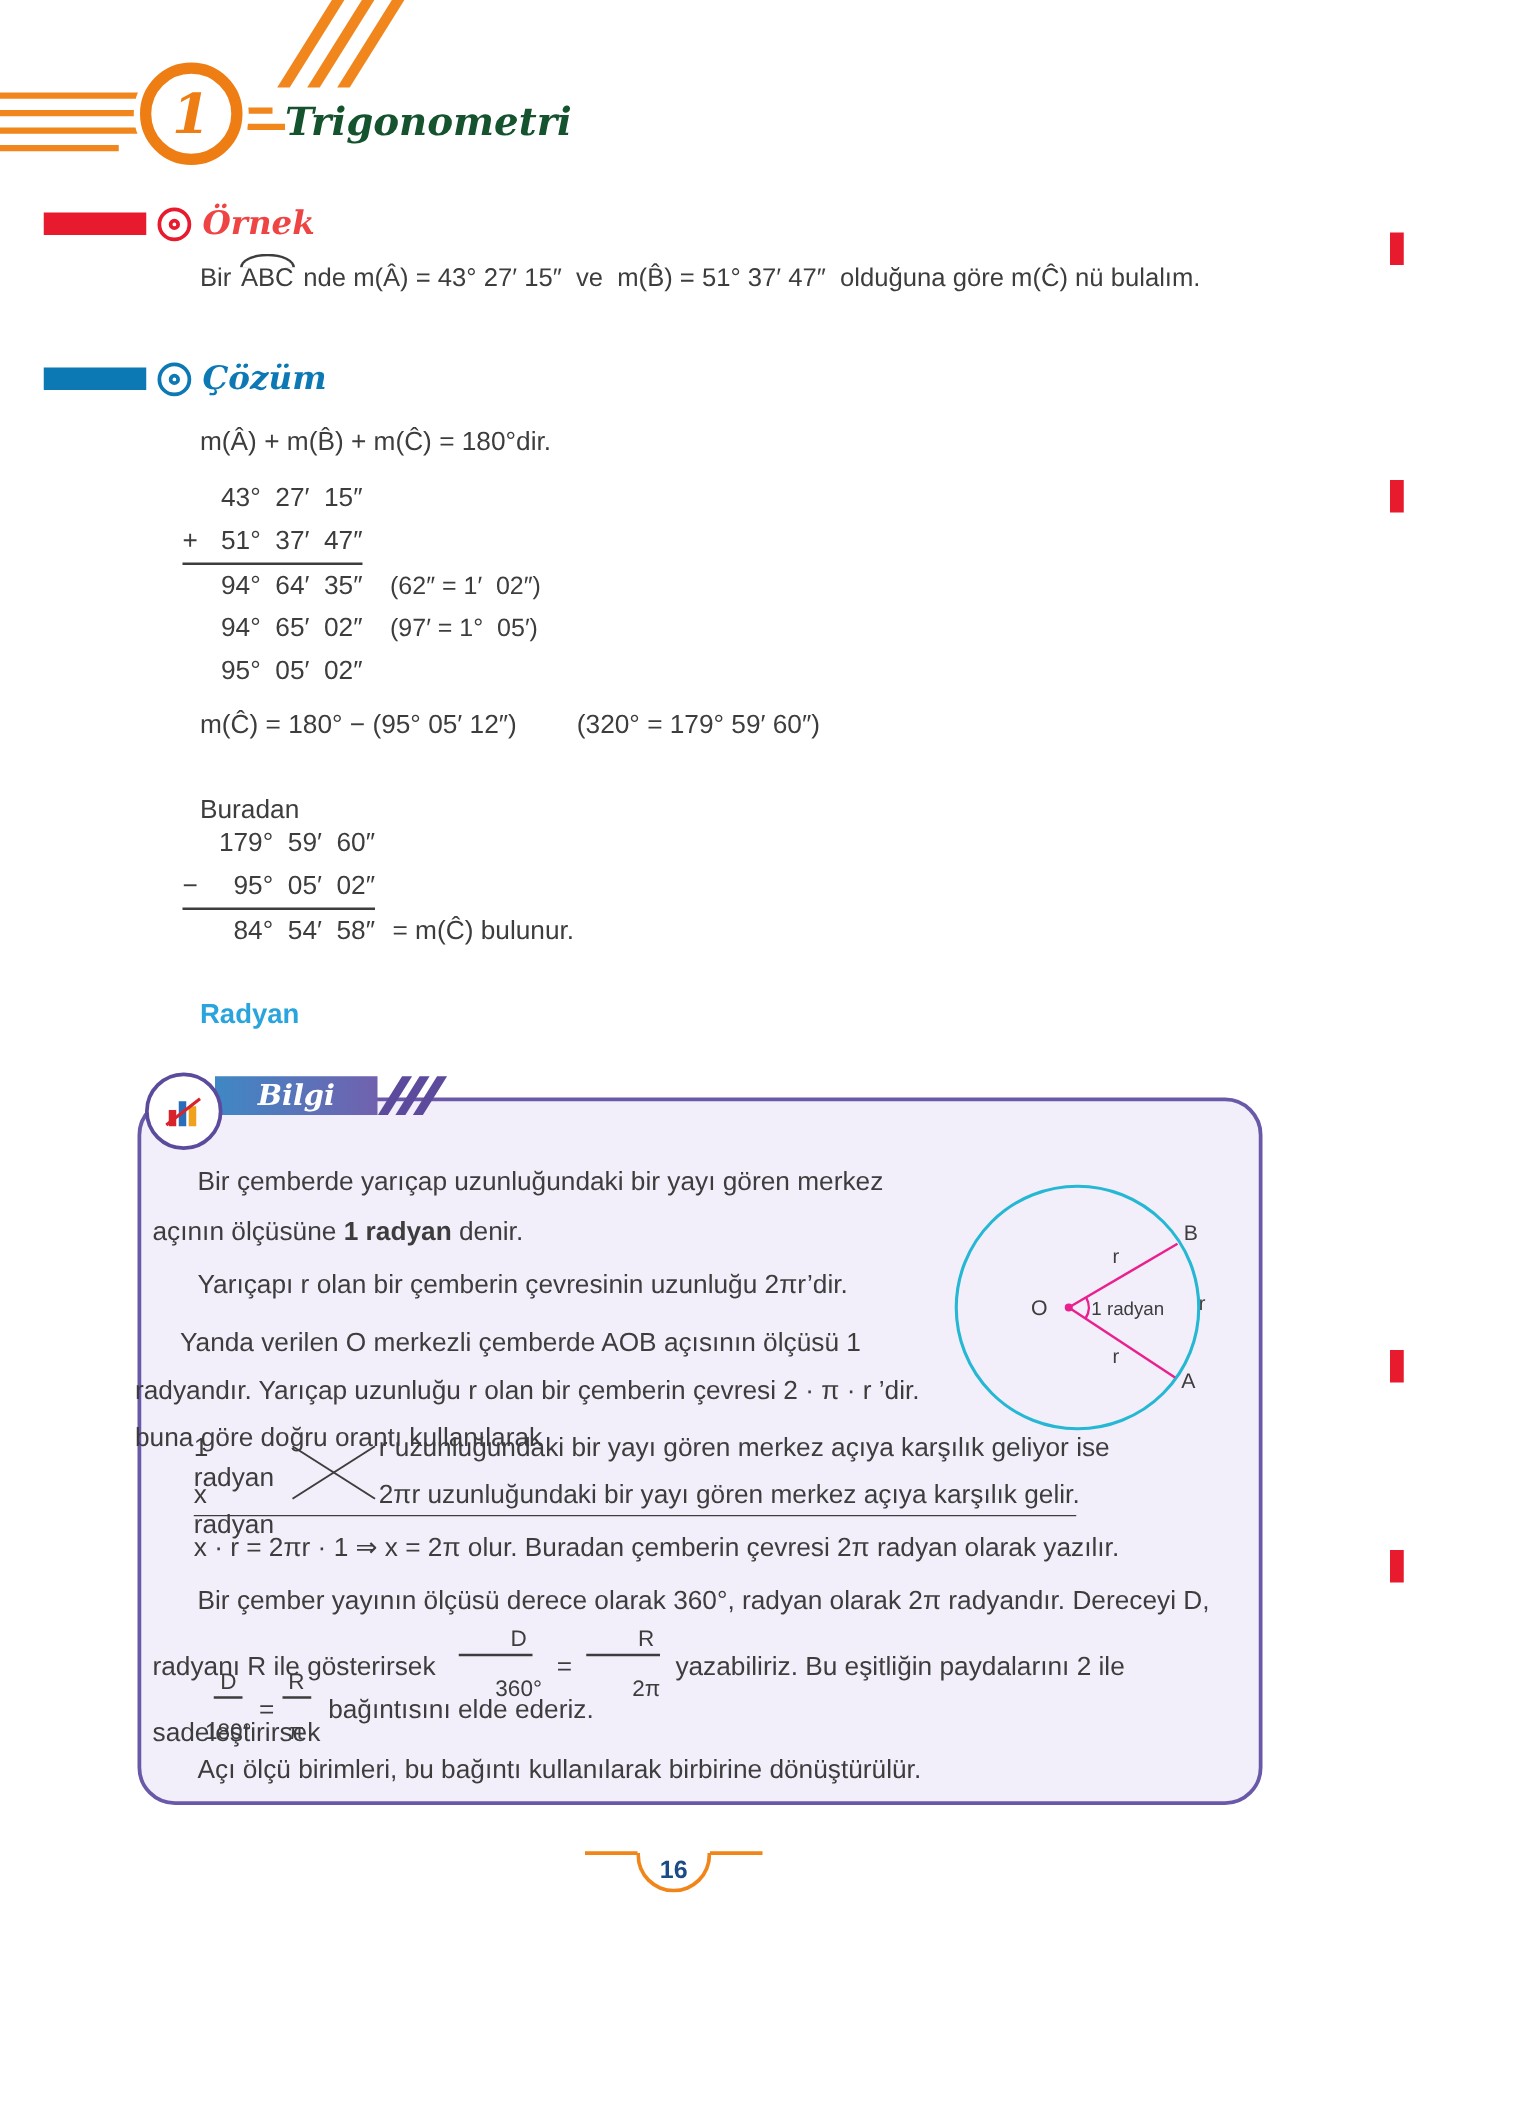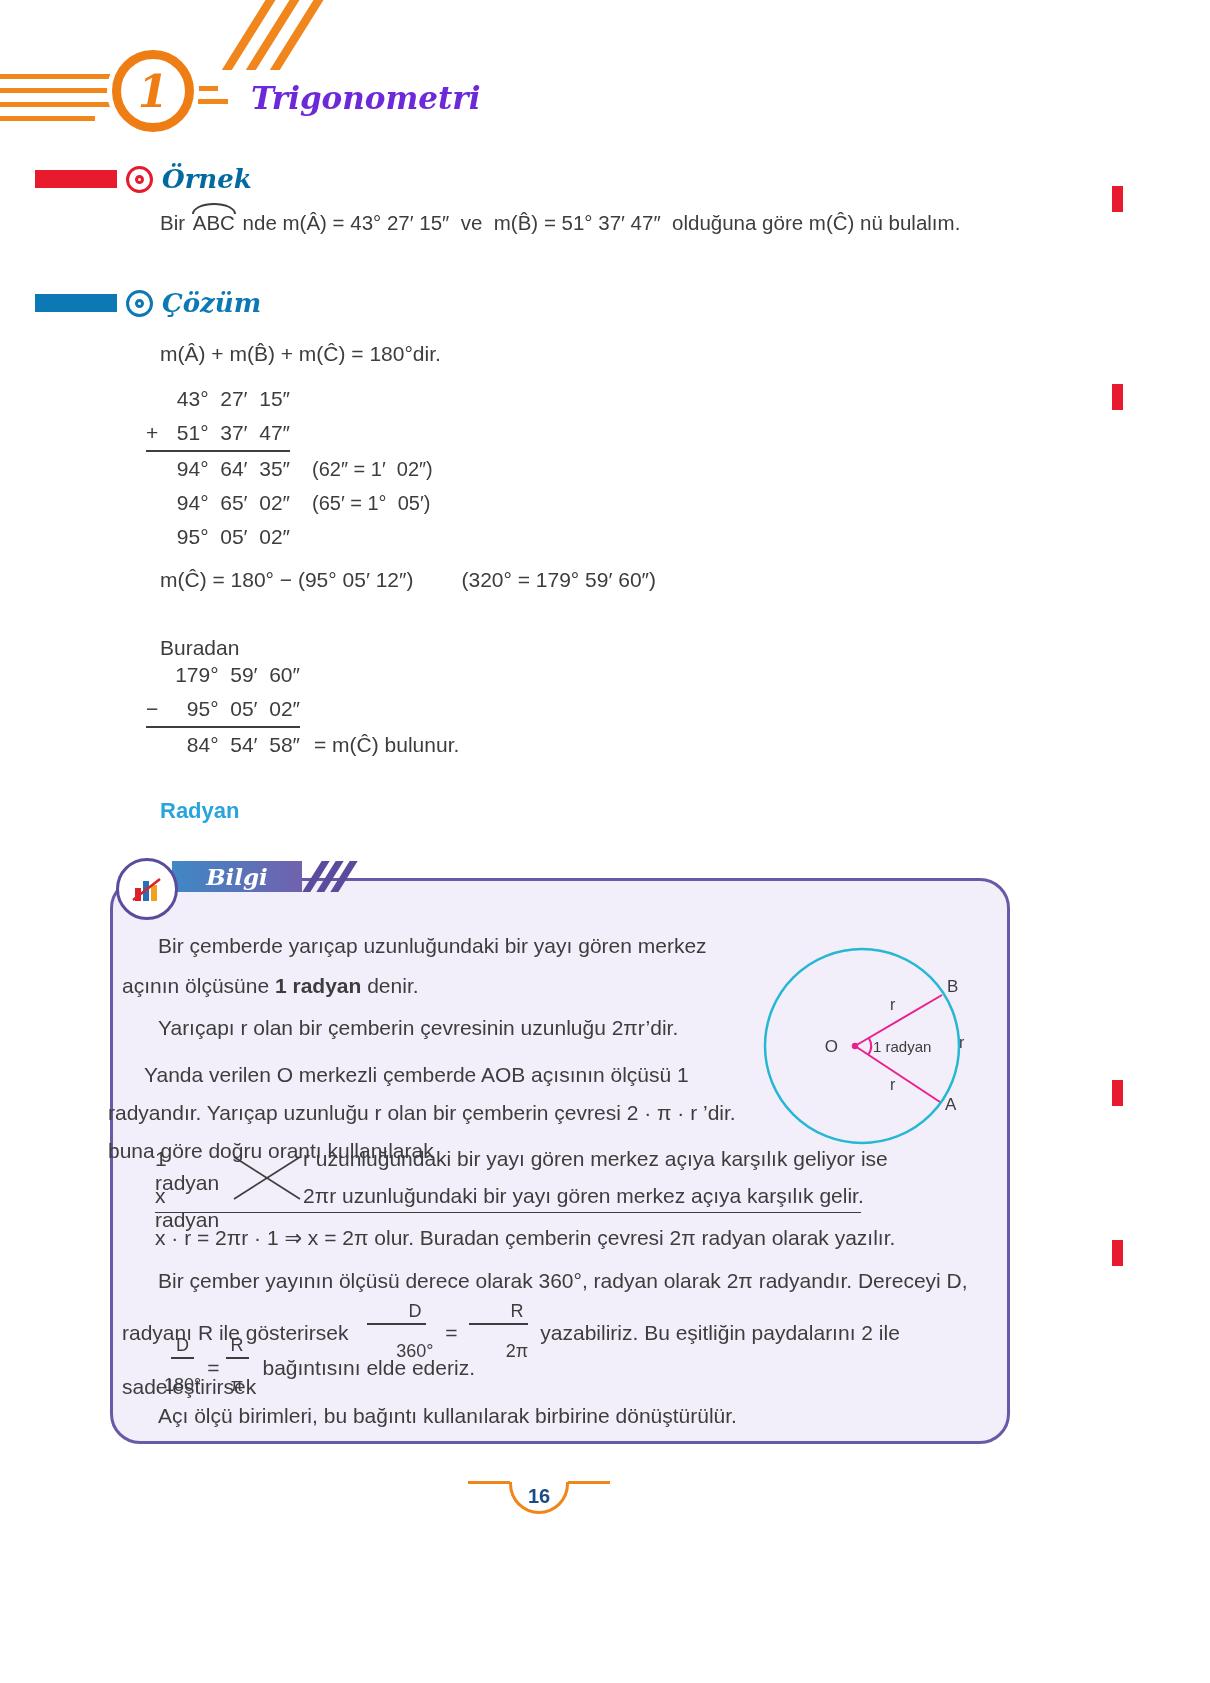--- a/index.html
+++ b/index.html
@@ -8,30 +8,30 @@
           font-family:"Liberation Sans","DejaVu Sans",sans-serif; color:#3d3d3d; overflow:hidden; }
 
   
   .deco { position:absolute; background:#f0861c; z-index:1; }
   .diag { position:absolute; width:10px; height:84px; background:#f0861c; transform:skewX(-32deg); z-index:1; }
   .chapter-circle { position:absolute; left:112px; top:50px; width:82px; height:82px;
       border:9px solid #ee7d14; border-radius:50%; background:#fff; z-index:2;
       display:flex; align-items:center; justify-content:center; box-shadow:0 0 0 5px #fff; }
   .chapter-num { font-family:"DejaVu Serif",serif; font-style:italic; font-weight:bold; font-size:44px; color:#ee7d14; }
   .chapter-title { position:absolute; left:228px; top:80px; font-family:"DejaVu Serif",serif;
-      font-style:italic; font-weight:bold; font-size:31px; color:#6d28d9;margin-left:23px; }
+      font-style:italic; font-weight:bold; font-size:31px; color:#14532d; }
 
   
   .sec-head { position:absolute; left:35px; display:flex; align-items:center; gap:9px; }
   .sec-bar { width:82px; height:18px; }
   .sec-icon { width:27px; height:27px; border-radius:50%; border:3px solid; background:#fff;
       display:flex; align-items:center; justify-content:center; }
   .sec-icon-inner { width:9px; height:9px; border-radius:50%; border:3.5px solid; }
   .sec-label { font-family:"DejaVu Serif",serif; font-style:italic; font-weight:bold; font-size:26px; }
-  .red-bg { background:#e81a2d; } .red-bd { border-color:#e81a2d; } .red-tx { color:#0369a1; }
+  .red-bg { background:#e81a2d; } .red-bd { border-color:#e81a2d; } .red-tx { color:#ef4444; }
   .blue-bg { background:#0d79b4; } .blue-bd { border-color:#0d79b4; } .blue-tx { color:#0d79b4; }
 
   
   .abs { position:absolute; }
   .mathline { font-size:21px; white-space:pre; }
   .ornek-line { left:160px; top:211px; font-size:20.5px; white-space:pre; }
   .arc-over { position:relative; display:inline-block; padding:0 2px; }
   .arc-over::before { content:""; position:absolute; left:1px; right:1px; top:-8px; height:9px;
       border:2px solid #3d3d3d; border-bottom:none; border-radius:50% 50% 0 0 / 100% 100% 0 0; }
 
@@ -136,21 +136,21 @@
       <span class="val-cell">51°  37′  47″</span>
     </div>
     <div class="calc-row">
       <span class="op-cell"></span>
       <span class="val-cell">94°  64′  35″</span>
       <span class="note-cell">(62″ = 1′  02″)</span>
     </div>
     <div class="calc-row">
       <span class="op-cell"></span>
       <span class="val-cell">94°  65′  02″</span>
-      <span class="note-cell">(65′ = 1°  05′)</span>
+      <span class="note-cell">(97′ = 1°  05′)</span>
     </div>
     <div class="calc-row">
       <span class="op-cell"></span>
       <span class="val-cell">95°  05′  02″</span>
     </div>
   </div>
 
   <div class="abs mathline" style="left:160px;top:568px;"><span>m(Ĉ) = 180° − (95° 05′ 12″)</span><span style="margin-left:48px;">(320° = 179° 59′ 60″)</span></div>
 
   <div class="abs mathline" style="left:160px;top:636px;">Buradan</div>

